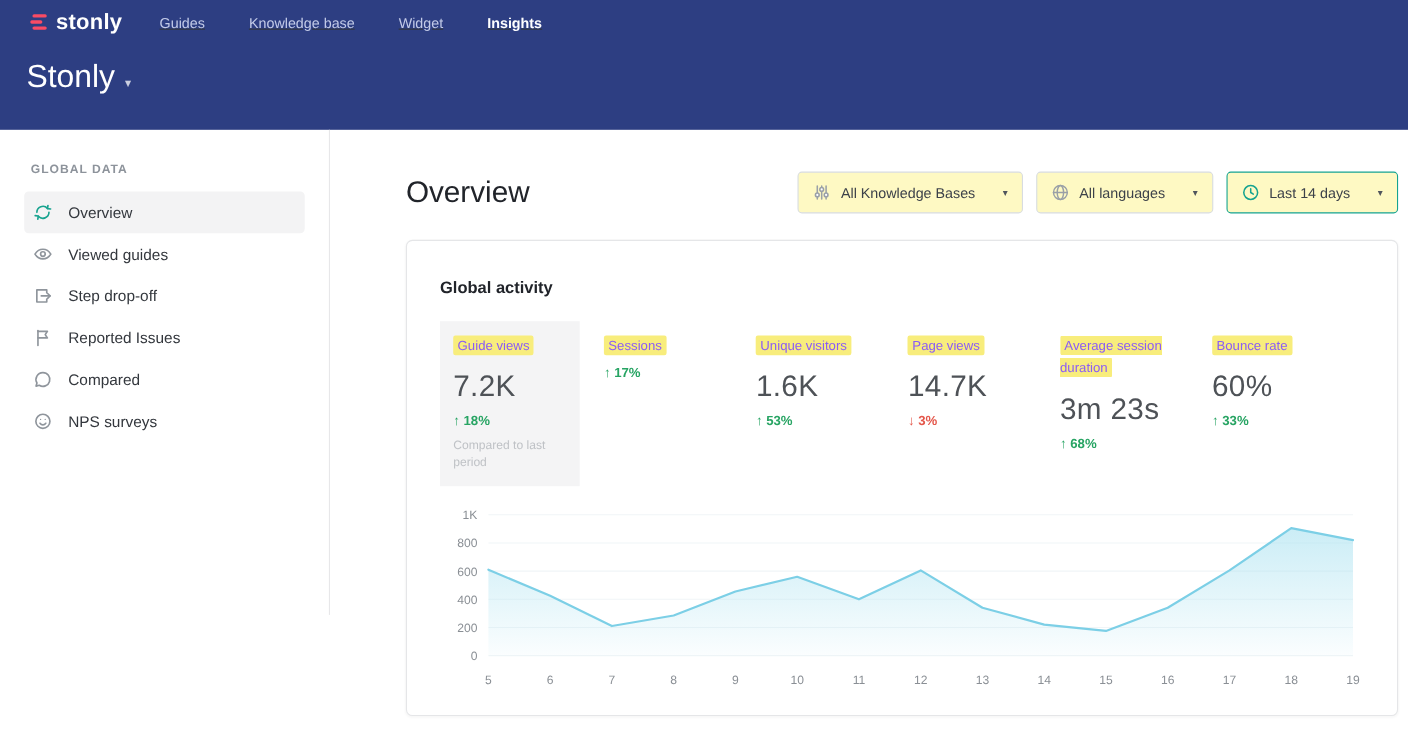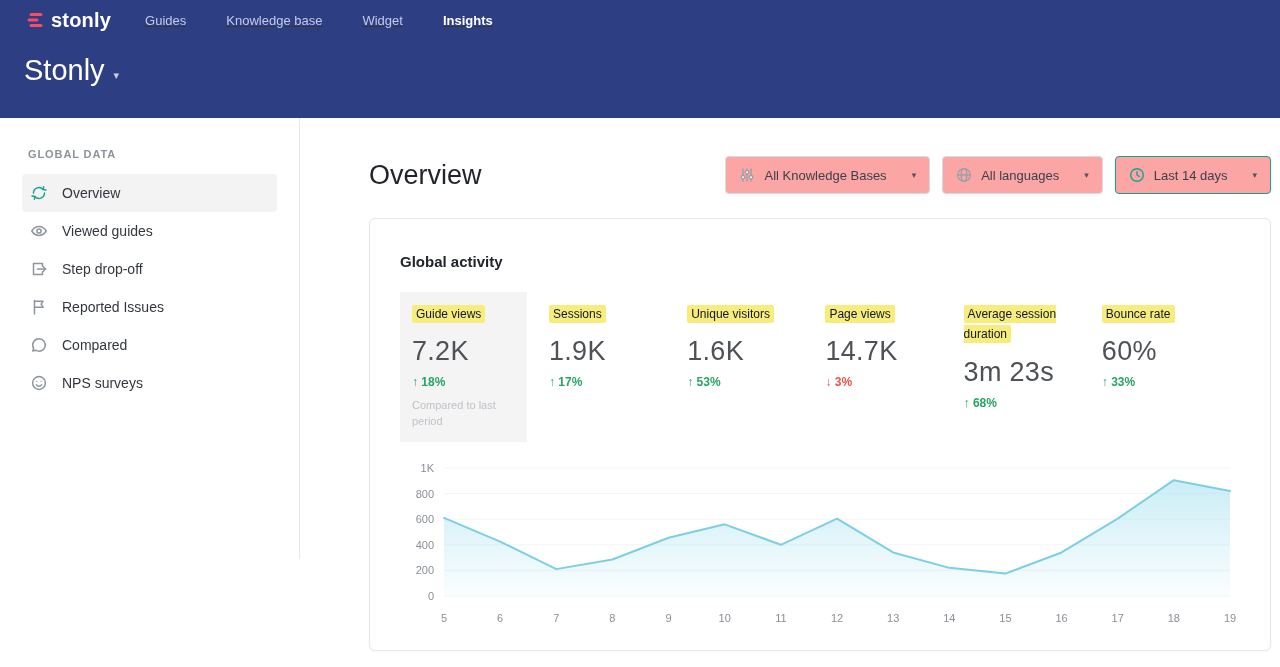--- a/index.html
+++ b/index.html
@@ -27,35 +27,35 @@
   .side-item.active { background:#f3f3f4; }
   .side-item .s-icon { width:18px; height:18px; color:#8f959c; display:flex; }
   .side-item.active .s-icon { color:#17a38f; }
   .side-label { font-size:14px; color:#33373d; }
 
   .main { flex:1; padding:38px 10px 0 69px; }
   .title-filter-row { display:flex; align-items:center; justify-content:space-between; }
   .page-title { font-size:27px; font-weight:400; color:#21242a; }
   .filters { display:flex; gap:12px; }
   .filter-btn { display:flex; align-items:center; gap:9px; height:38px; padding:0 13px;
-    background:#fca5a5; border:1px solid #d8dce0; border-radius:4px; font-size:13px; color:#3c4149; cursor:pointer; }
+    background:#fef9c3; border:1px solid #d8dce0; border-radius:4px; font-size:13px; color:#3c4149; cursor:pointer; }
   .filter-btn .f-icon { width:16px; height:16px; color:#9aa0a7; display:flex; }
   .filter-btn.accent { border-color:#15a390; }
   .filter-btn.accent .f-icon { color:#15a390; }
   .dd-caret { font-size:9px; color:#50555c; margin-left:16px; }
 
   
   .card { margin-top:24px; background:#fff; border:1px solid #e5e6e8; border-radius:6px;
     padding:34px 30px; height:433px; box-shadow:0 1px 2px rgba(0,0,0,0.03); }
   .card-title { font-size:15px; font-weight:bold; color:#21242a; }
 
   .metrics { display:flex; margin-top:22px; align-items:flex-start; }
   .metric { flex:1; padding:12px 10px 12px 0; cursor:pointer; }
   .metric.selected { flex:0 0 127px; background:#f4f4f5; padding:12px; margin-right:22px; }
-  .metric-label { display:inline; background:#f8ed7c; color:#0f172a; font-size:12px;
+  .metric-label { display:inline; background:#f8ed7c; color:#8b5cf6; font-size:12px;
     padding:2px 4px; border-radius:2px; line-height:1.7; }
   .metric-value { margin-top:12px; font-size:27px; color:#4e5257; letter-spacing:0.3px; }
   .metric-change { margin-top:8px; font-size:12px; font-weight:bold; }
   .metric-note { margin-top:9px; font-size:11px; color:#bfc2c6; line-height:1.45; }
 
   .chart-wrap { margin-top:14px; }
   .tick { font-size:11px; fill:#8a8f95; font-family:"Liberation Sans", sans-serif; }
 
   svg.icon-svg { width:100%; height:100%; }
 </style>
@@ -205,21 +205,20 @@
 
       <div class="metrics">
         <div class="metric selected">
           <span class="metric-label">Guide views</span>
           <div class="metric-value">7.2K</div>
           <div class="metric-change" style="color: rgb(39, 164, 99);">↑ 18%</div>
           <div class="metric-note">Compared to last period</div>
         </div>
         <div class="metric">
           <span class="metric-label">Sessions</span>
-          <div class="metric-value">1.9K</div>
           <div class="metric-change" style="color: rgb(39, 164, 99);">↑ 17%</div>
         </div>
         <div class="metric">
           <span class="metric-label">Unique visitors</span>
           <div class="metric-value">1.6K</div>
           <div class="metric-change" style="color: rgb(39, 164, 99);">↑ 53%</div>
         </div>
         <div class="metric">
           <span class="metric-label">Page views</span>
           <div class="metric-value">14.7K</div>

